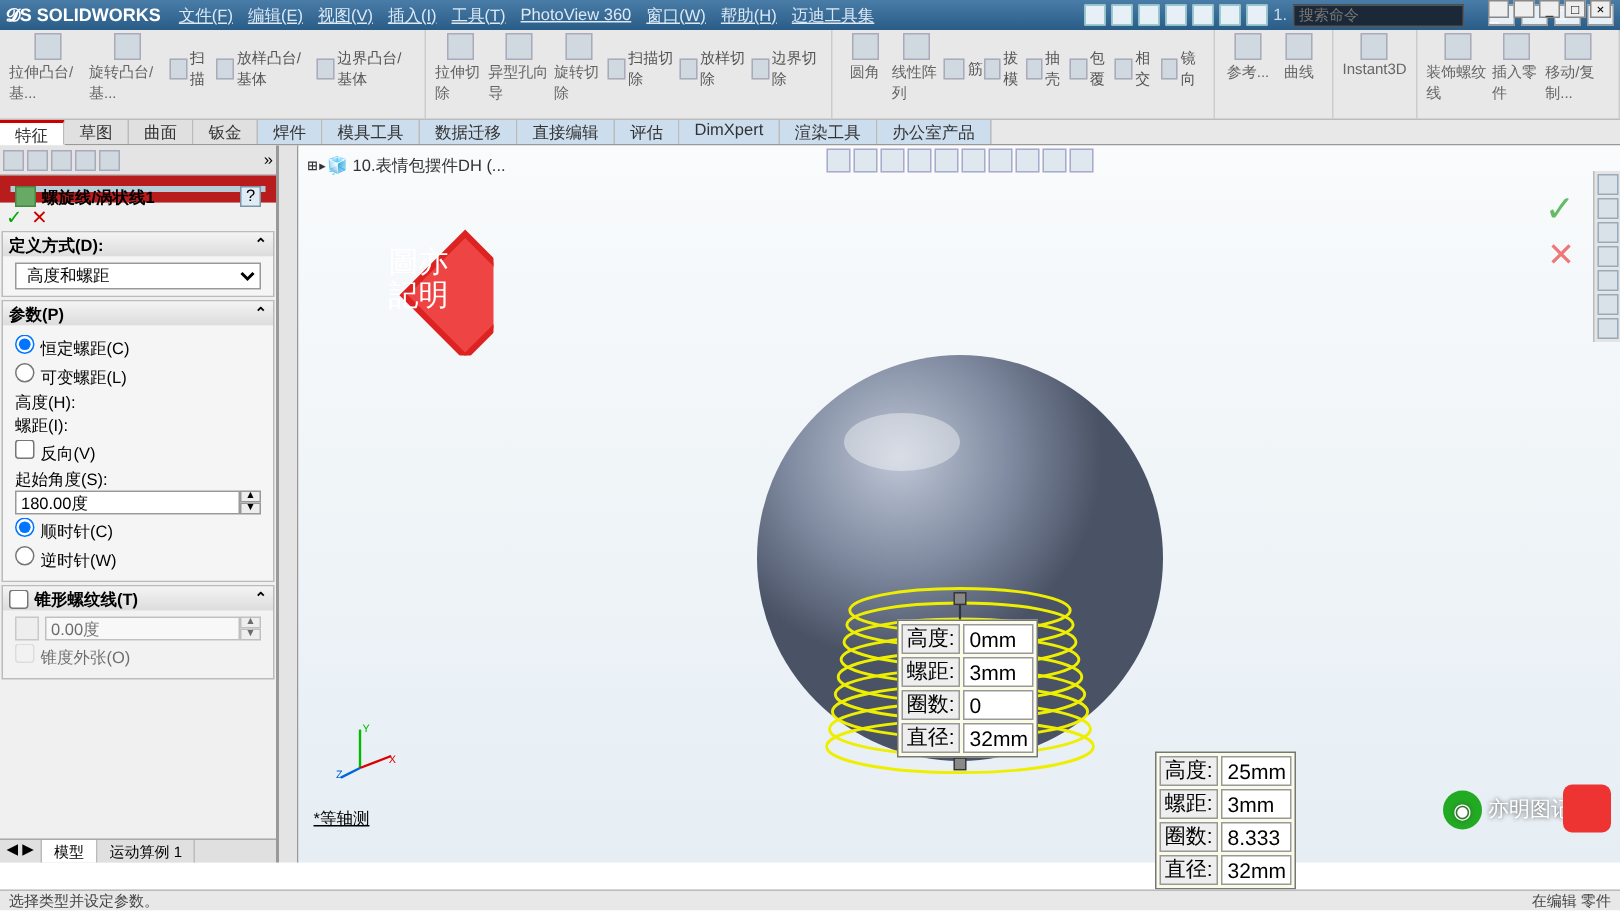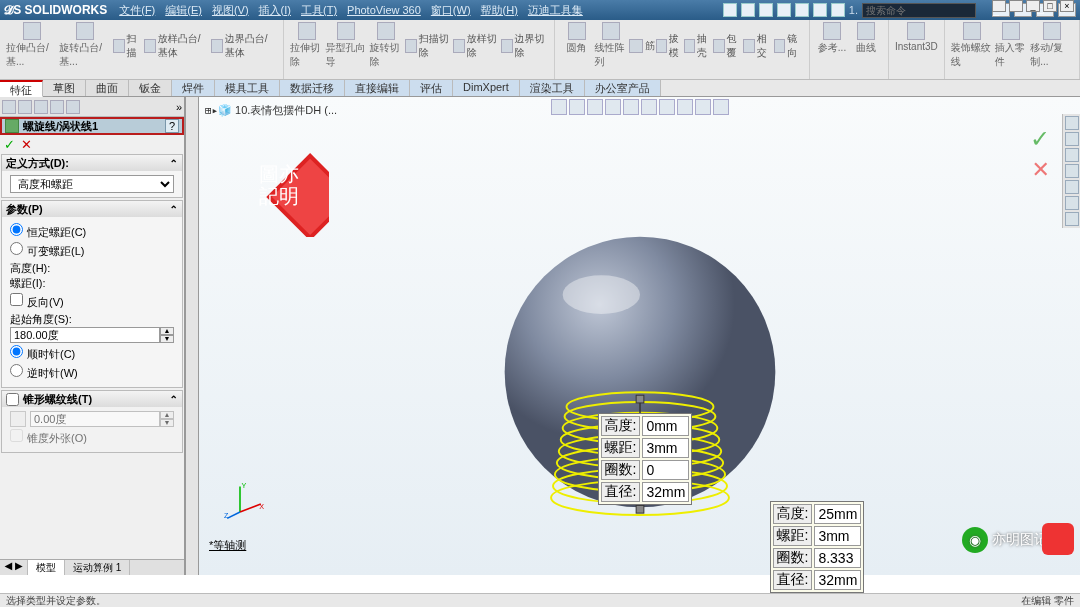--- a/index.html
+++ b/index.html
@@ -20,21 +20,21 @@
 .rib-item { display: flex; align-items: center; gap: 2px; cursor: pointer; }
 .rib-item .sm-ico { width: 14px; height: 14px; background: #d0d8e0; border: 1px solid #aab; }
 .tabbar { height: 17px; background: #e8e8e8; border-bottom: 1px solid #999; display: flex; font-size: 11px; }
 .tab { padding: 1px 10px; border-right: 1px solid #bbb; background: #e0e0e0; color: #333; cursor: pointer; }
 .tab.active { background: #fff; border-top: 2px solid #c00; border-bottom: 1px solid #fff; margin-bottom: -1px; }
 .tab.blue { background: #cde; }
 .main { display: flex; height: 478px; }
 .left-panel { width: 186px; background: #f0f0f0; border-right: 2px solid #999; display: flex; flex-direction: column; }
 .mini-tb { height: 20px; background: #e4e4e4; border-bottom: 1px solid #bbb; display: flex; align-items: center; padding: 0 2px; gap: 2px; }
 .mini-tb .mico { width: 14px; height: 14px; background: #d0d8e0; border: 1px solid #aab; }
-.pm-head { height: 18px; background: #b8ccd8; border: 2px solid #b91c1c; display: flex; align-items: center; padding: 0 3px; font-size: 11px; }
+.pm-head { height: 18px; background: #b8ccd8; border: 7px solid #b91c1c; display: flex; align-items: flex-start; padding: 0 3px; font-size: 11px; }
 .pm-head .q { margin-left: auto; width: 14px; height: 14px; border: 1px solid #7a97aa; text-align: center; line-height: 12px; background: #e0ecf3; }
 .pm-okx { height: 18px; display: flex; align-items: center; padding: 0 4px; gap: 6px; }
 .ok { color: #0a0; font-size: 13px; cursor: pointer; }
 .canx { color: #c00; font-size: 13px; cursor: pointer; }
 .sect { border: 1px solid #bbb; margin: 1px; }
 .sect-h { height: 16px; background: linear-gradient(#f4f4f4,#dcdcdc); padding: 0 4px; font-size: 11px; font-weight: bold; display: flex; align-items: center; }
 .sect-h .collapse { margin-left: auto; font-size: 10px; }
 .sect-body { padding: 4px 8px; background: #f5f5f5; font-size: 11px; }
 .sect-body select, .sect-body .spin { width: 100%; border: 1px solid #999; background: #fff; font-size: 11px; padding: 1px 3px; }
 .spin-wrap { display: flex; align-items: center; }

